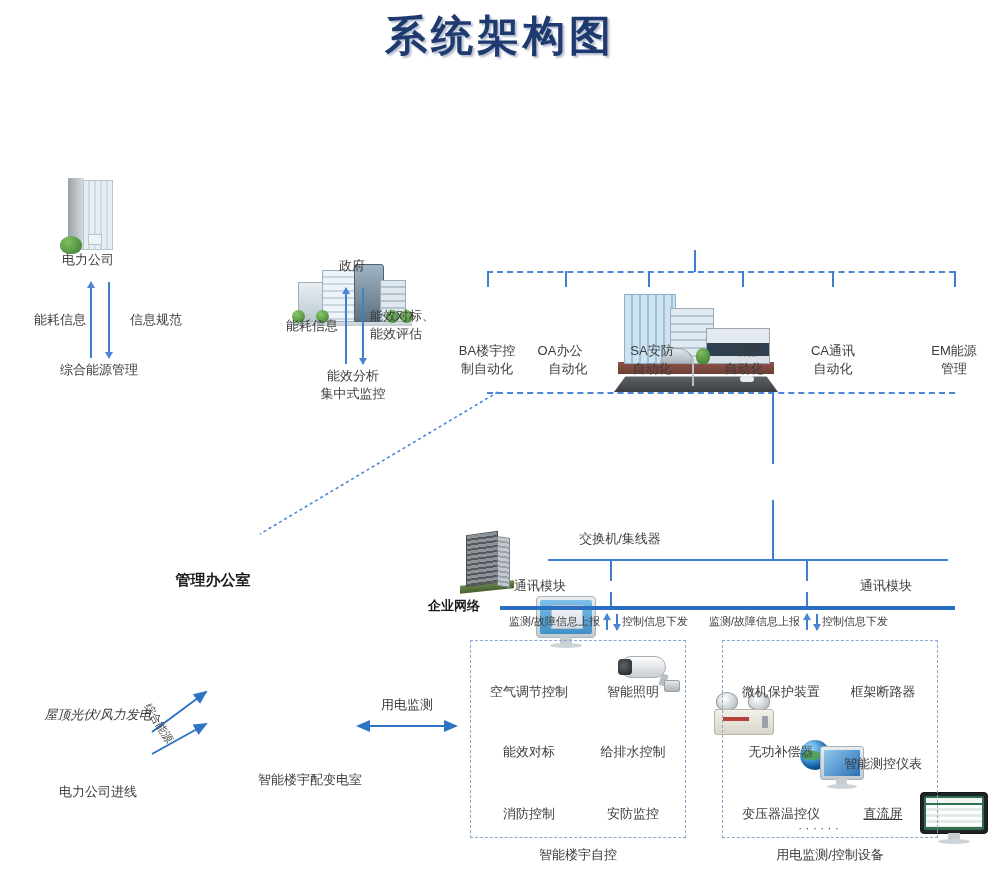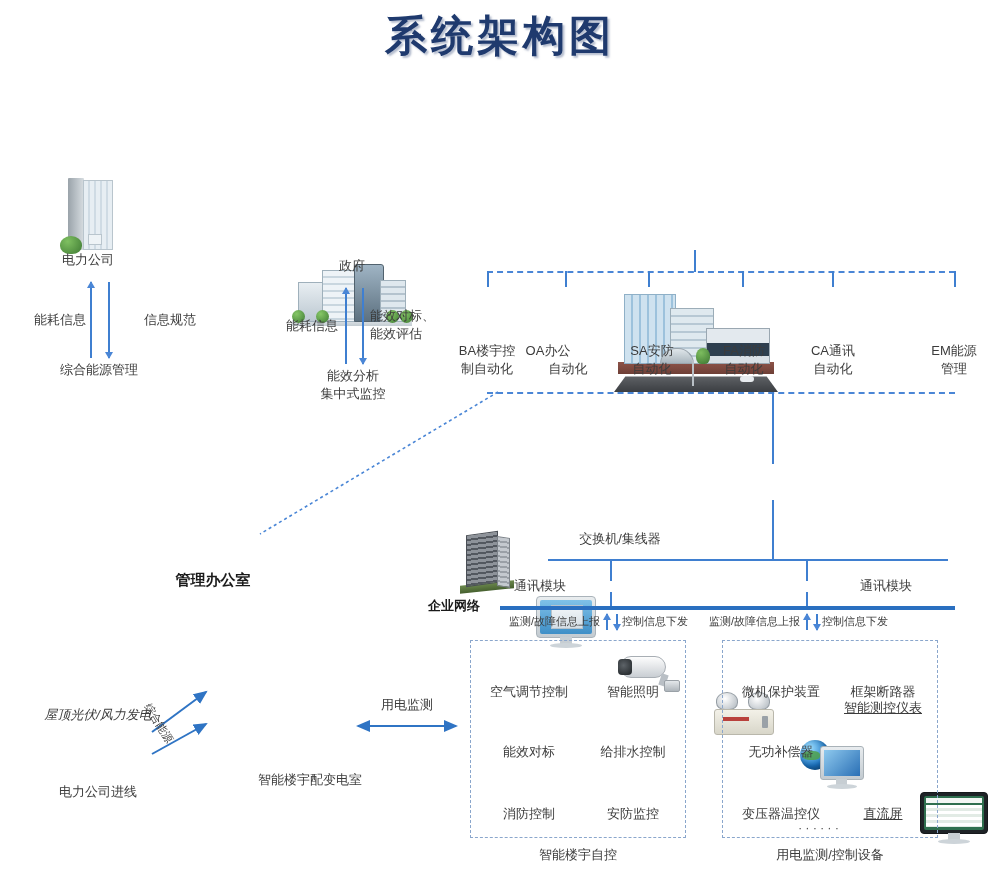--- a/index.html
+++ b/index.html
@@ -161,21 +161,21 @@
 <div class="abs art pc-tower" style="left:62px; top:178px;">
   <div class="slab"></div>
     <div class="glass"></div>
     <div class="bush"></div>
 </div>
 <div class="abs lbl" style="left:18px; top:252px; width:140px;">电力公司</div>
 
 <div class="abs vline arr-up" style="left:90px; top:282px; height:76px;"></div>
 <div class="abs vline arr-dn" style="left:108px; top:282px; height:76px;"></div>
 <div class="abs lbl" style="left:14px; top:312px; width:72px; text-align:right;">能耗信息</div>
-<div class="abs lbl" style="left:116px; top:312px; width:80px; text-align:right;">信息规范</div>
+<div class="abs lbl" style="left:116px; top:312px; width:80px; text-align:center;">信息规范</div>
 <div class="abs lbl" style="left:18px; top:362px; width:162px;">综合能源管理</div>
 
 <div class="abs art gov" style="left:292px; top:190px;">
   <div class="ground"></div>
   <div class="b1"></div>
     <div class="b2"></div>
     <div class="b3"></div>
     <div class="b4"></div>
   <div class="tree" style="left:0px;"></div>
   <div class="tree" style="left:24px;"></div>
@@ -250,21 +250,21 @@
   <div class="scr" style="width:68px;">
       <div class="in"></div>
     </div>
   <div class="neck" style="left:28px;"></div>
     <div class="foot" style="left:18px;"></div>
 </div>
 
 <div class="abs lbl" style="left:447px; top:343px; width:80px;">BA楼宇控</div>
 <div class="abs lbl" style="left:447px; top:361px; width:80px;">制自动化</div>
 
-<div class="abs lbl" style="left:508px; top:343px; width:80px;">OA办公</div>
+<div class="abs lbl" style="left:520px; top:343px; width:80px;">OA办公</div>
 <div class="abs lbl" style="left:528px; top:361px; width:80px;">自动化</div>
 
 <div class="abs lbl" style="left:612px; top:343px; width:80px;">SA安防</div>
 <div class="abs lbl" style="left:612px; top:361px; width:80px;">自动化</div>
 
 <div class="abs lbl" style="left:704px; top:343px; width:80px;">FA消防</div>
 <div class="abs lbl" style="left:704px; top:361px; width:80px;">自动化</div>
 
 <div class="abs lbl" style="left:793px; top:343px; width:80px;">CA通讯</div>
 <div class="abs lbl" style="left:793px; top:361px; width:80px;">自动化</div>
@@ -355,20 +355,20 @@
 <div class="abs lbl" style="left:470px; top:847px; width:216px; font-size:13px;">智能楼宇自控</div>
 
 <div class="abs dbox" style="left:722px; top:640px; width:216px; height:198px;"></div>
 
 <div class="abs lbl" style="left:722px; top:684px; width:118px;">微机保护装置</div>
 
 <div class="abs lbl" style="left:828px; top:684px; width:110px;text-align:center;">框架断路器</div>
 
 <div class="abs lbl" style="left:722px; top:744px; width:118px;">无功补偿器</div>
 
-<div class="abs lbl" style="left:828px; top:700px; width:110px;text-decoration:underline;">智能测控仪表</div>
+<div class="abs lbl" style="left:828px; top:756px; width:110px;">智能测控仪表</div>
 
 <div class="abs lbl" style="left:722px; top:806px; width:118px;">变压器温控仪</div>
 
 <div class="abs lbl" style="left:828px; top:806px; width:110px;text-decoration:underline;">直流屏</div>
 
 <div class="abs lbl dots" style="left:760px; top:820px; width:120px;">······</div>
 <div class="abs lbl" style="left:722px; top:847px; width:216px; font-size:13px;">用电监测/控制设备</div>
 
 </body></html>

